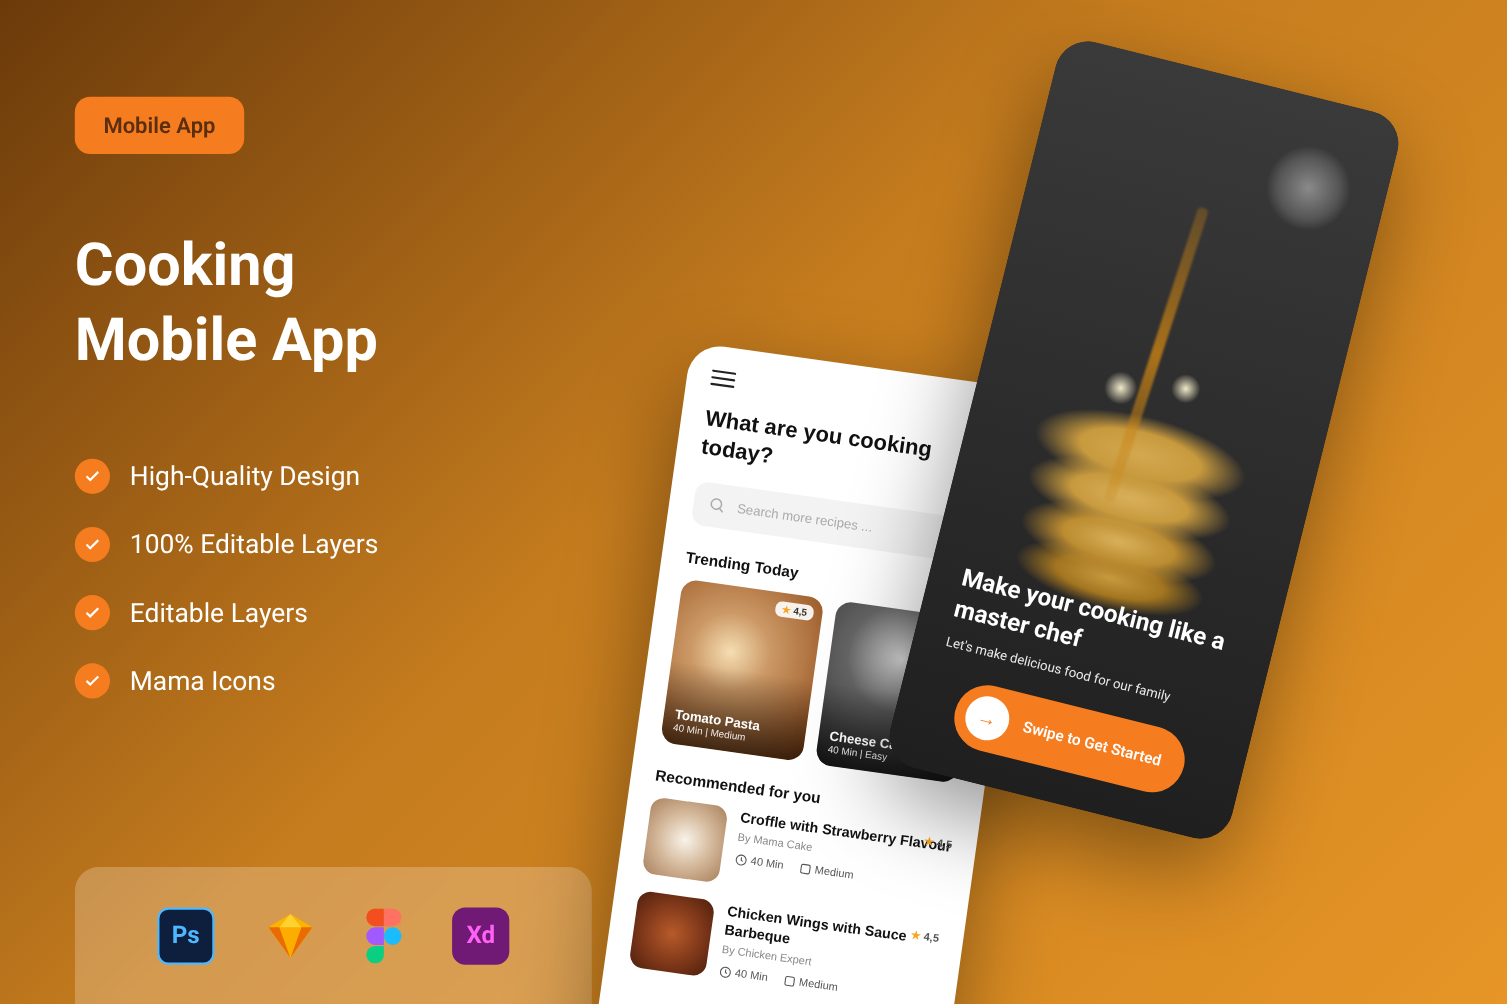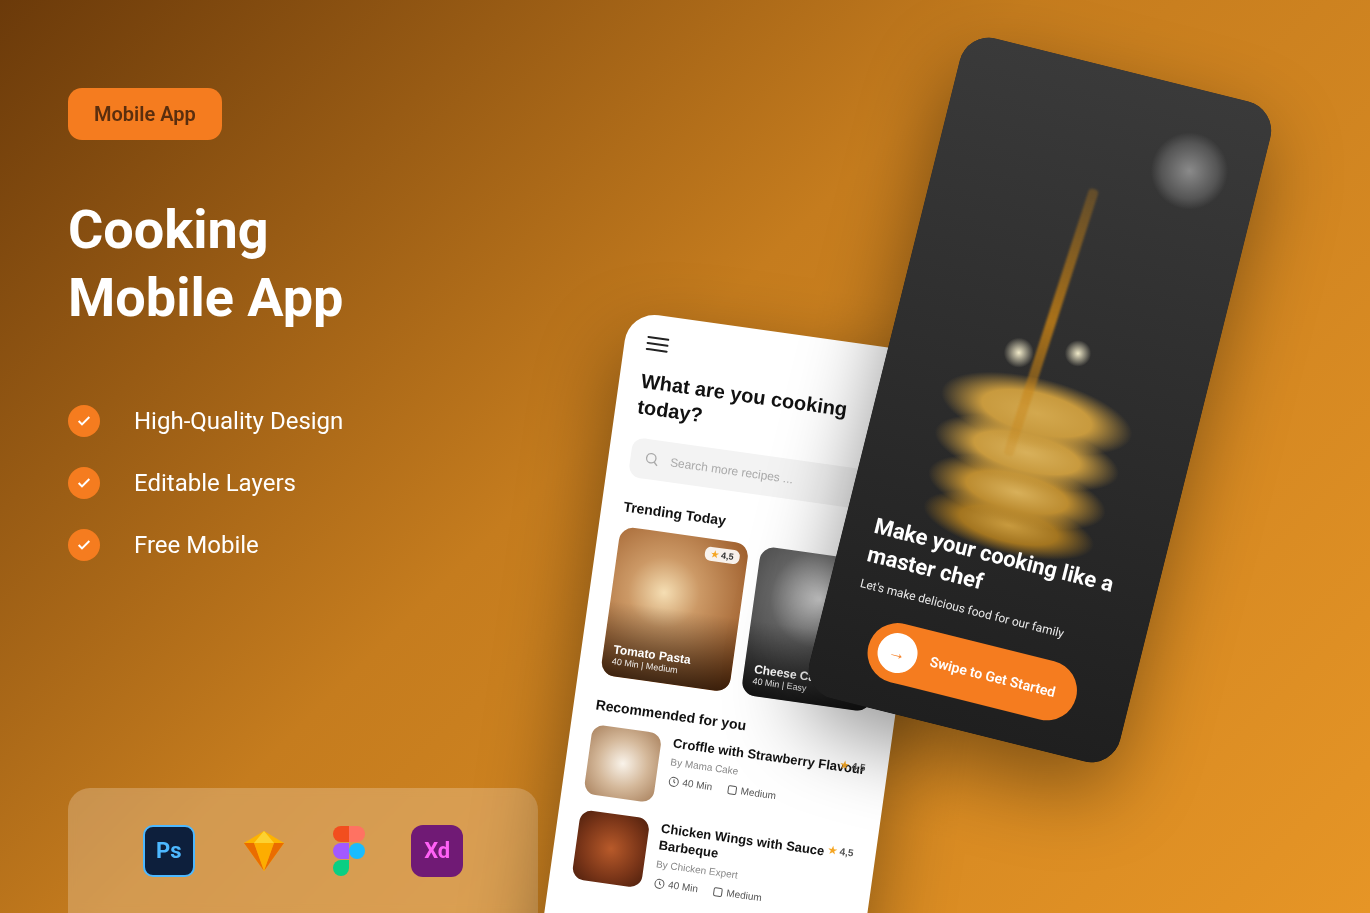--- a/index.html
+++ b/index.html
@@ -16,35 +16,36 @@
     top: 88px; left: 68px;
     background: #f57c1f;
     color: #5a2e0e;
     font-size: 20px;
     font-weight: 600;
     padding: 14px 26px;
     border-radius: 14px;
   }
   .title {
     position: absolute;
-    top: 196px; left: 68px;
+    top: 208px; left: 68px;
     color: #fff;
     font-size: 54px;
     font-weight: 700;
     line-height: 1.25;
   }
   .features {
     position: absolute;
     top: 405px; left: 68px;
   }
   .feature-item {
     display: flex;
     align-items: center;
-    gap: 34px;
+    gap: 18px;
     margin-bottom: 30px;
+    margin-top: 12px;
   }
   .check-circle {
     width: 32px; height: 32px;
     background: #f57c1f;
     border-radius: 50%;
     display: flex;
     align-items: center;
     justify-content: center;
   }
   .check-circle svg { width: 16px; height: 16px; stroke: #fff; stroke-width: 3; fill: none; }
@@ -233,29 +234,37 @@
         </svg>
       </span>
     <span class="feature-text">High-Quality Design</span>
   </div>
   <div class="feature-item">
     <span class="check-circle">
         <svg viewBox="0 0 24 24">
           <polyline points="4,12 9,17 20,6"></polyline>
         </svg>
       </span>
-    <span class="feature-text">Editable Layers</span>
+    <span class="feature-text">100% Editable Layers</span>
   </div>
   <div class="feature-item">
     <span class="check-circle">
         <svg viewBox="0 0 24 24">
           <polyline points="4,12 9,17 20,6"></polyline>
         </svg>
       </span>
-    <span class="feature-text">Free Mobile</span>
+    <span class="feature-text">Editable Layers</span>
+  </div>
+  <div class="feature-item">
+    <span class="check-circle">
+        <svg viewBox="0 0 24 24">
+          <polyline points="4,12 9,17 20,6"></polyline>
+        </svg>
+      </span>
+    <span class="feature-text">Mama Icons</span>
   </div>
 </div>
 
 <div class="tools-panel">
   <div class="tool-icon tool-ps">Ps</div>
   <svg class="tool-sketch" viewBox="0 0 48 48">
     <polygon points="24,4 44,16 24,44 4,16" fill="#fdb300"></polygon>
     <polygon points="24,4 34,16 24,44 14,16" fill="#fdd231"></polygon>
     <polygon points="14,16 34,16 24,44" fill="#fdad00"></polygon>
     <polygon points="4,16 14,16 24,44" fill="#ea6c00"></polygon>

